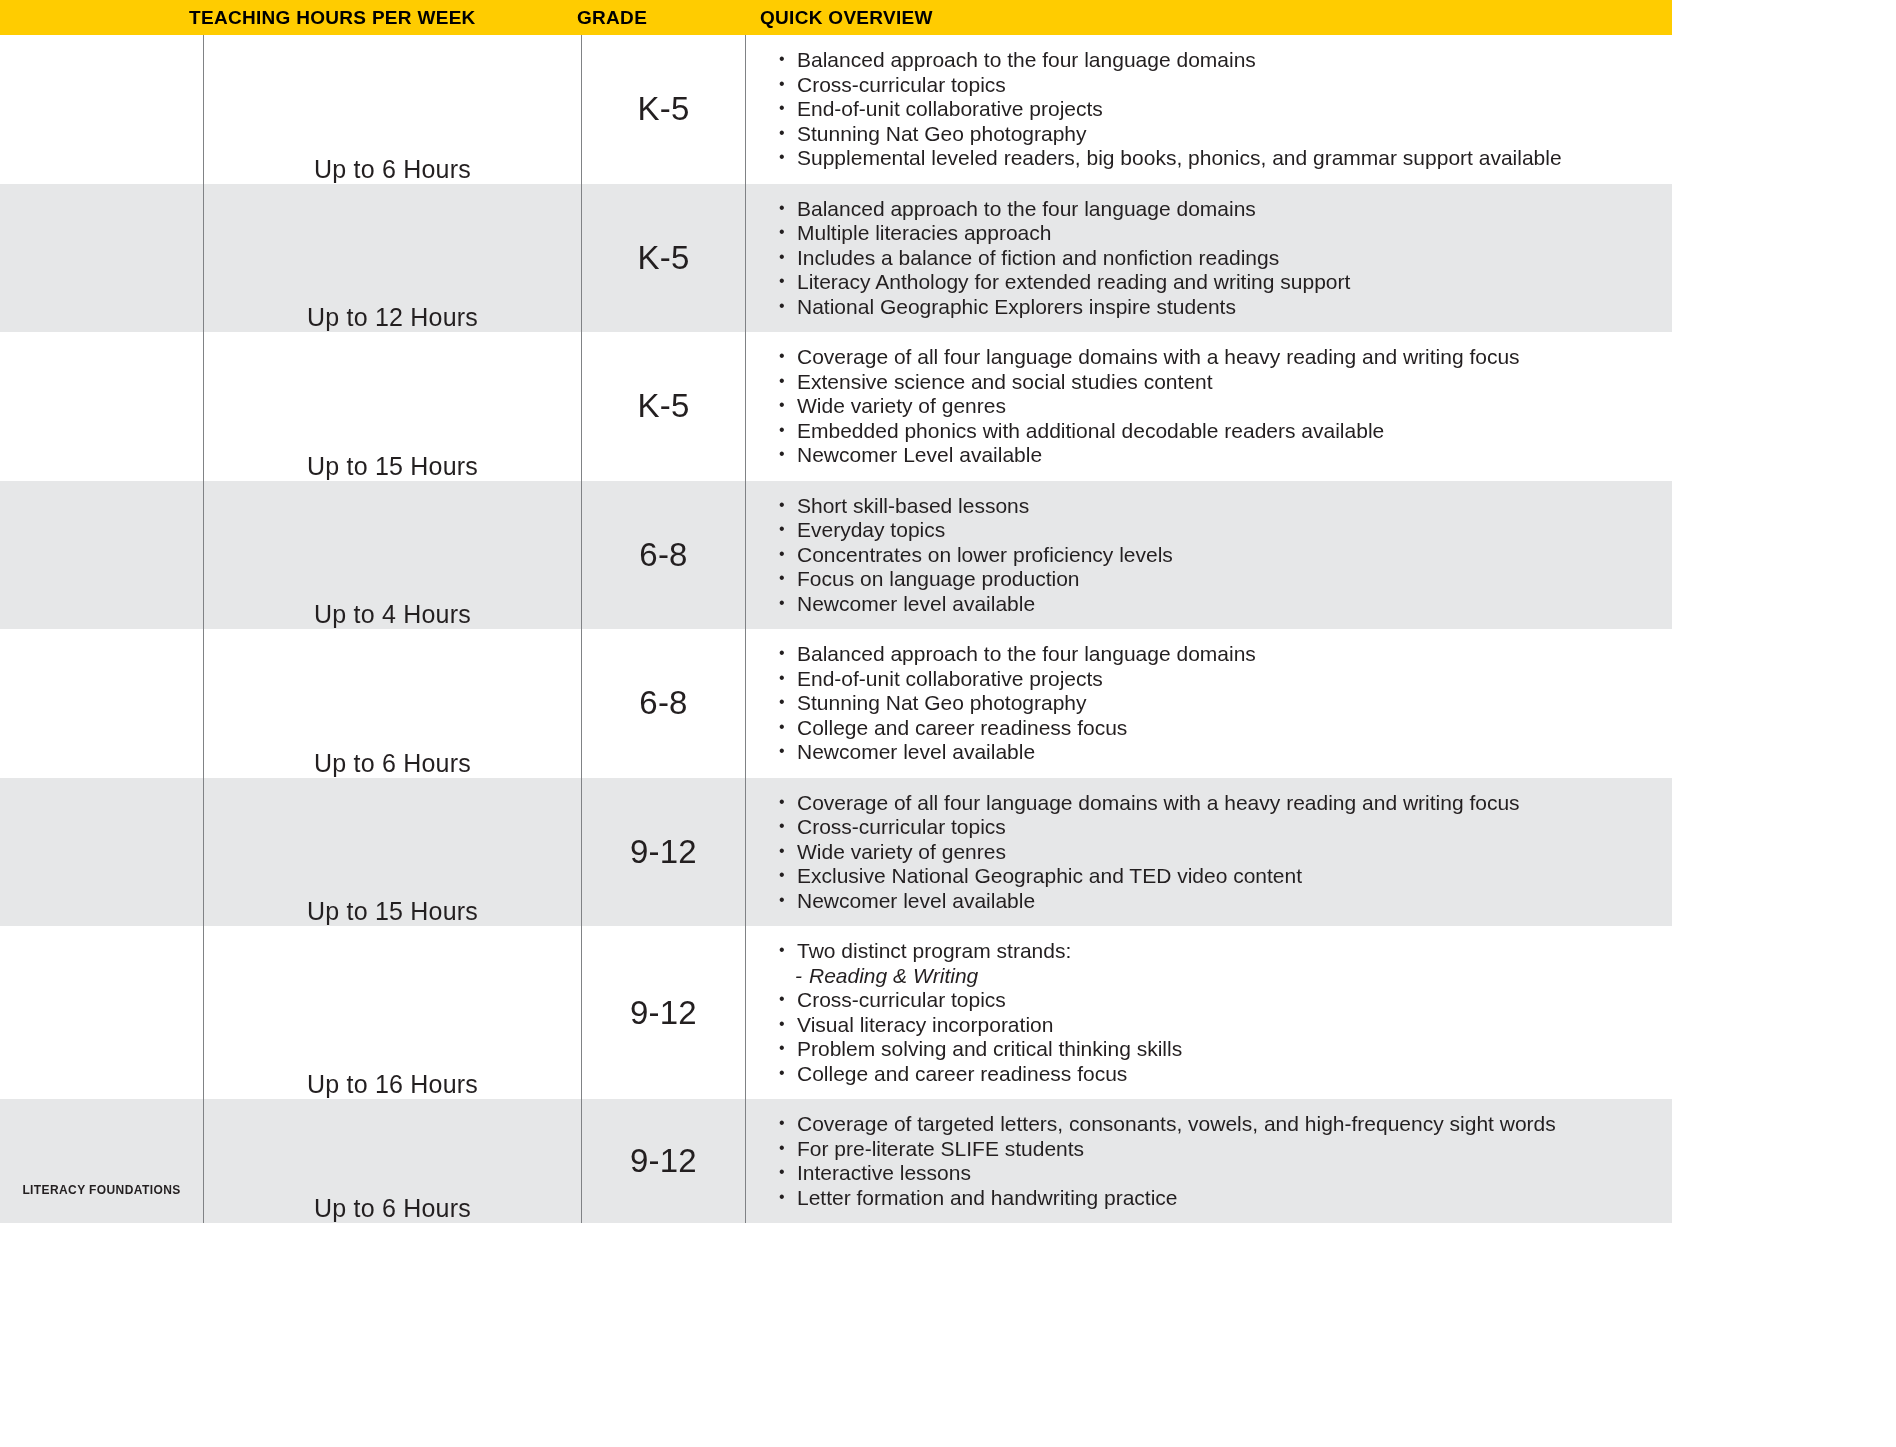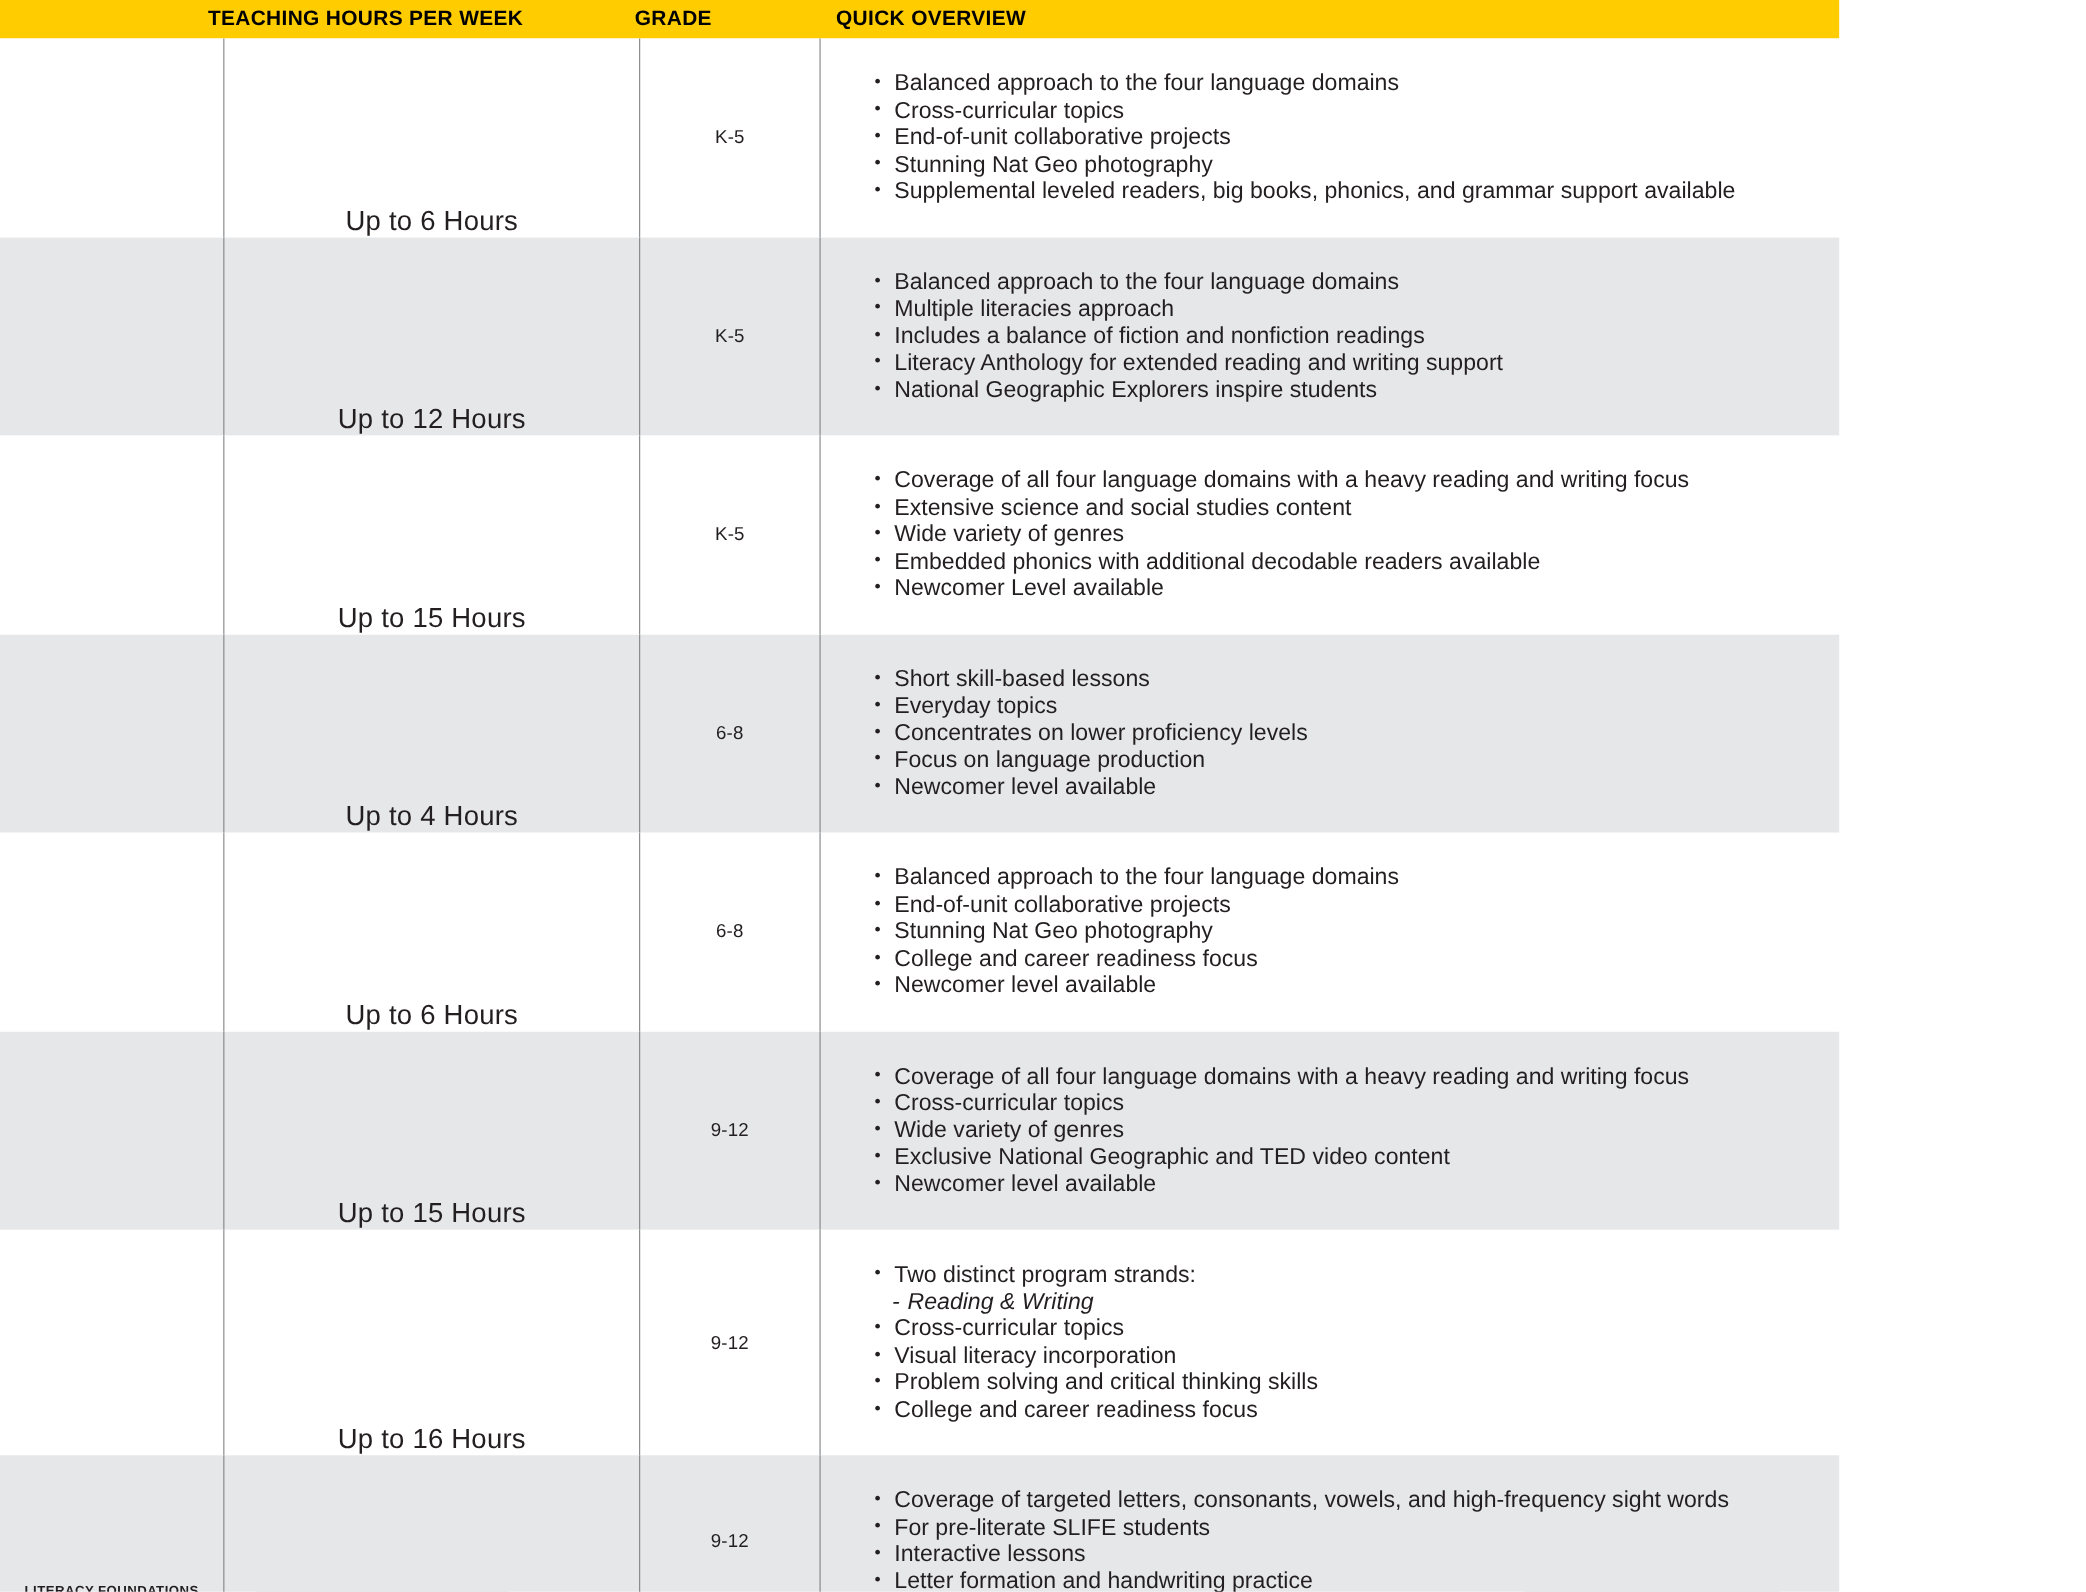--- a/index.html
+++ b/index.html
@@ -90,36 +90,36 @@
     width: 164px;
     box-sizing: border-box;
     border-right: 1px solid #808285;
     display: flex;
     align-items: center;
     justify-content: center;
   }
   .grade-text {
     font-family: "Liberation Sans", sans-serif;
     font-weight: 300;
-    font-size: 17px;
+    font-size: 33px;
     color: #231f20;
     letter-spacing: 0.2px;
     white-space: nowrap;
   }
 
   .c-overview {
     flex: 1;
     box-sizing: border-box;
     padding: 13px 10px 13px 33px;
     display: flex;
     flex-direction: column;
     justify-content: center;
   }
   .bullet-list {
-    margin: 16px;
+    margin: 0;
     padding: 0;
     list-style: none;
   }
   .bullet-list li {
     font-family: "Liberation Sans", sans-serif;
     font-weight: 400;
     font-size: 21px;
     line-height: 24.5px;
     color: #231f20;
     position: relative;

